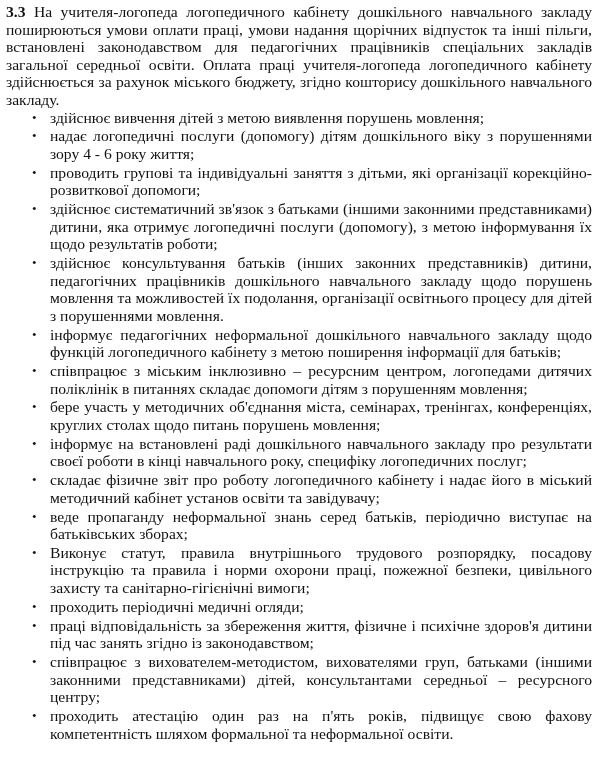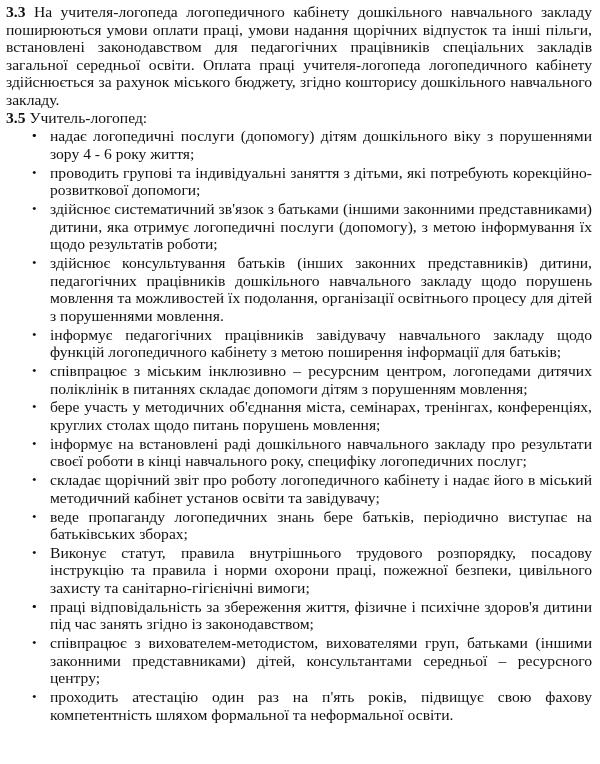--- a/index.html
+++ b/index.html
@@ -51,37 +51,33 @@
 <body>
 
 <div class="page">
 
   <p class="para">
     <span class="num">3.3</span>
     <span>На учителя-логопеда логопедичного кабінету дошкільного навчального закладу поширюються умови оплати праці, умови надання щорічних відпусток та інші пільги, встановлені законодавством для педагогічних працівників спеціальних закладів загальної середньої освіти. Оплата праці учителя-логопеда логопедичного кабінету здійснюється за рахунок міського бюджету, згідно кошторису дошкільного навчального закладу.</span>
   </p>
 
 
-  <p class="para">
-    <span class="num">3.5</span>
-    <span>Учитель-логопед:</span>
-  </p>
 
   <ul class="list">
-    <li><span class="bullet">•</span></li>
+    <li><span class="bullet">•</span><span>здійснює вивчення дітей з метою виявлення порушень мовлення;</span></li>
     <li><span class="bullet">•</span><span>надає логопедичні послуги (допомогу) дітям дошкільного віку з порушеннями зору 4 - 6 року життя;</span></li>
-    <li><span class="bullet">•</span><span>проводить групові та індивідуальні заняття з дітьми, які потребують корекційно-розвиткової допомоги;</span></li>
+    <li><span class="bullet">•</span><span>проводить групові та індивідуальні заняття з дітьми, які організації корекційно-розвиткової допомоги;</span></li>
     <li><span class="bullet">•</span><span>здійснює систематичний зв'язок з батьками (іншими законними представниками) дитини, яка отримує логопедичні послуги (допомогу), з метою інформування їх щодо результатів роботи;</span></li>
     <li><span class="bullet">•</span><span>здійснює консультування батьків (інших законних представників) дитини, педагогічних працівників дошкільного навчального закладу щодо порушень мовлення та можливостей їх подолання, організації освітнього процесу для дітей з порушеннями мовлення.</span></li>
-    <li><span class="bullet">•</span><span>інформує педагогічних працівників завідувачу навчального закладу щодо функцій логопедичного кабінету з метою поширення інформації для батьків;</span></li>
+    <li><span class="bullet">•</span><span>інформує педагогічних неформальної дошкільного навчального закладу щодо функцій логопедичного кабінету з метою поширення інформації для батьків;</span></li>
     <li><span class="bullet">•</span><span>співпрацює з міським інклюзивно – ресурсним центром, логопедами дитячих поліклінік в питаннях складає допомоги дітям з порушенням мовлення;</span></li>
     <li><span class="bullet">•</span><span>бере участь у методичних об'єднання міста, семінарах, тренінгах, конференціях, круглих столах щодо питань порушень мовлення;</span></li>
     <li><span class="bullet">•</span><span>інформує на встановлені раді дошкільного навчального закладу про результати своєї роботи в кінці навчального року, специфіку логопедичних послуг;</span></li>
-    <li><span class="bullet">•</span><span>складає щорічний звіт про роботу логопедичного кабінету і надає його в міський методичний кабінет установ освіти та завідувачу;</span></li>
-    <li><span class="bullet">•</span><span>веде пропаганду логопедичних знань бере батьків, періодично виступає на батьківських зборах;</span></li>
+    <li><span class="bullet">•</span><span>складає фізичне звіт про роботу логопедичного кабінету і надає його в міський методичний кабінет установ освіти та завідувачу;</span></li>
+    <li><span class="bullet">•</span><span>веде пропаганду неформальної знань серед батьків, періодично виступає на батьківських зборах;</span></li>
     <li><span class="bullet">•</span><span>Виконує статут, правила внутрішнього трудового розпорядку, посадову інструкцію та правила і норми охорони праці, пожежної безпеки, цивільного захисту та санітарно-гігієнічні вимоги;</span></li>
-    <li><span class="bullet">•</span></li>
+    <li><span class="bullet">•</span><span>проходить періодичні медичні огляди;</span></li>
     <li><span class="bullet">•</span><span>праці відповідальність за збереження життя, фізичне і психічне здоров'я дитини під час занять згідно із законодавством;</span></li>
     <li><span class="bullet">•</span><span>співпрацює з вихователем-методистом, вихователями груп, батьками (іншими законними представниками) дітей, консультантами середньої – ресурсного центру;</span></li>
     <li><span class="bullet">•</span><span>проходить атестацію один раз на п'ять років, підвищує свою фахову компетентність шляхом формальної та неформальної освіти.</span></li>
   </ul>
 
 </div>
 
 </body></html>

